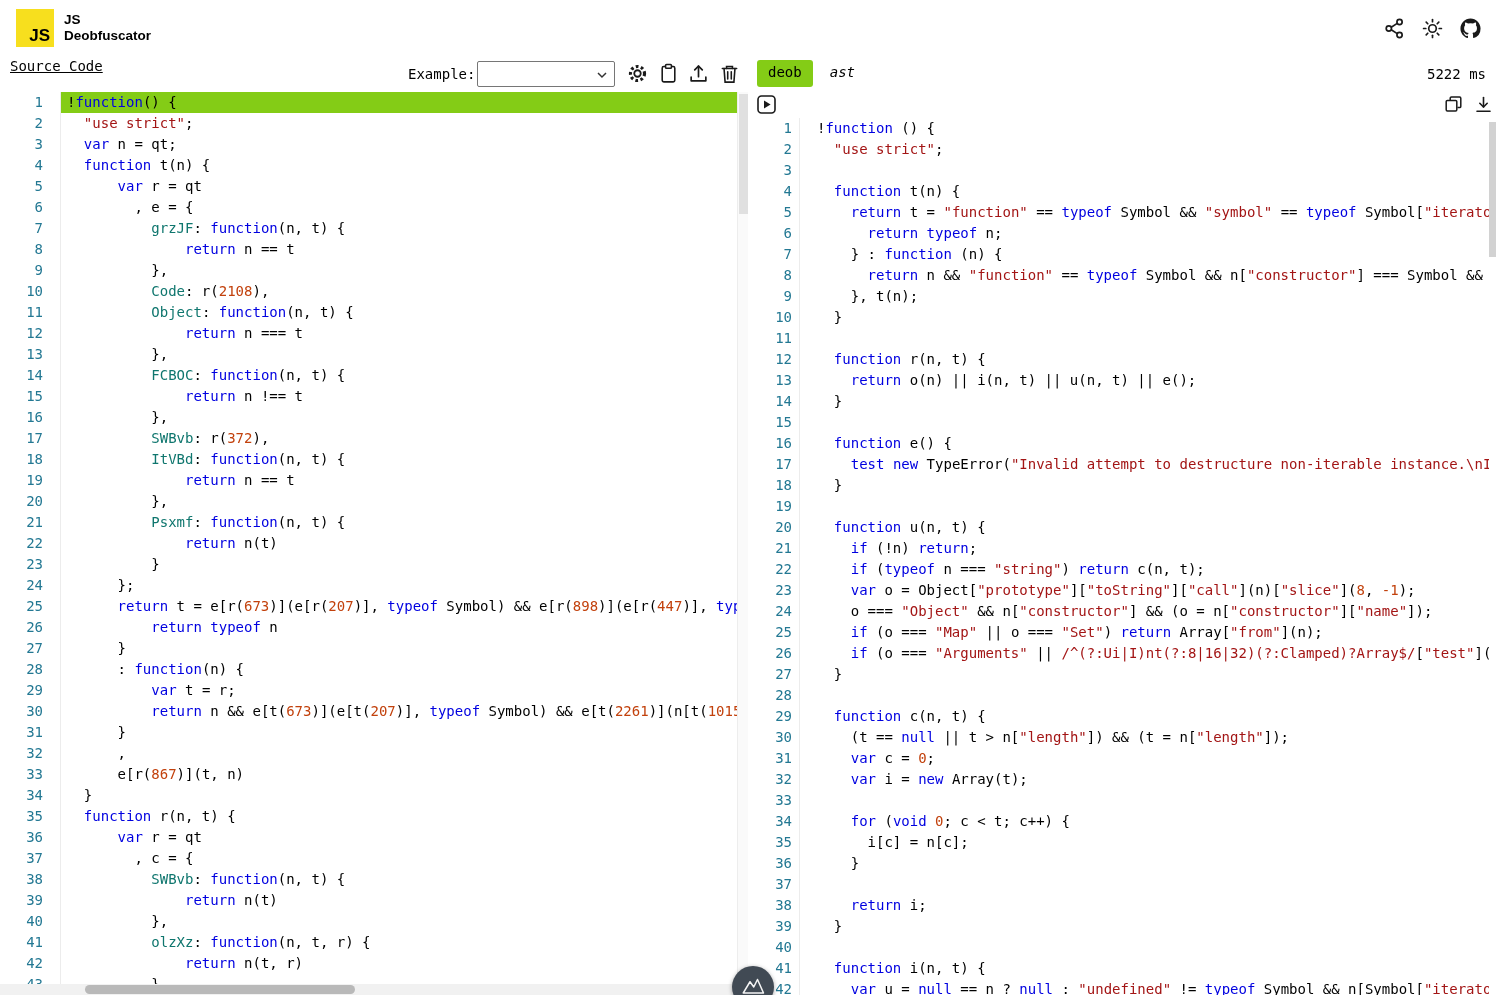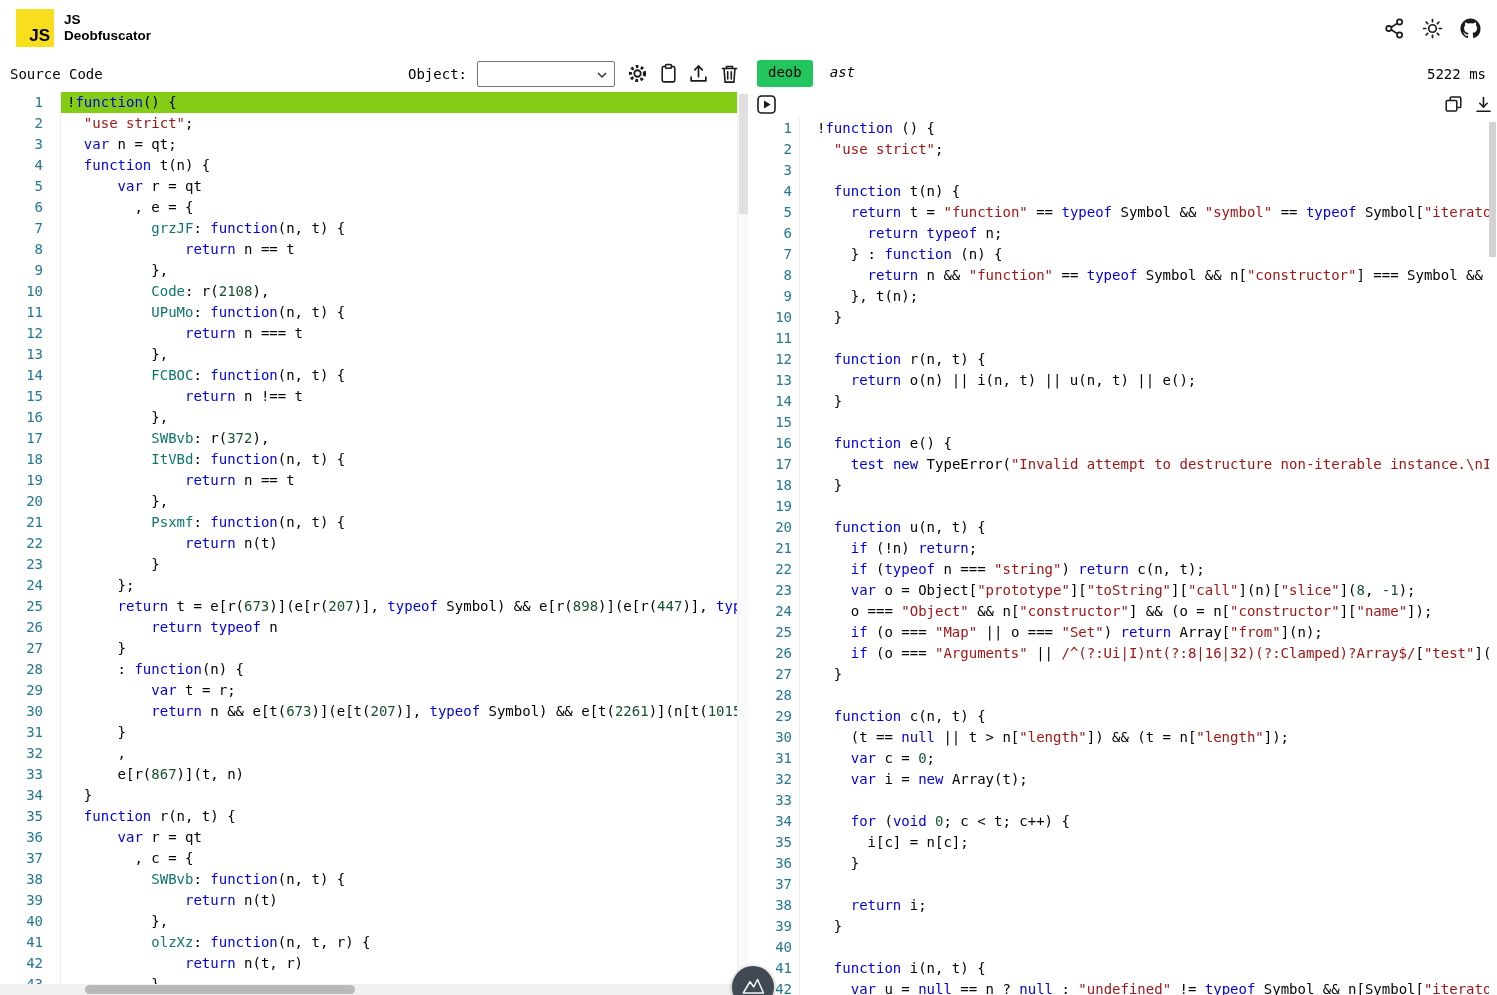--- a/index.html
+++ b/index.html
@@ -10,48 +10,48 @@
   }
   
   .header { position:absolute; top:0; left:0; width:1497px; height:56px; display:flex; align-items:center; padding:0 16px; background:#fff; }
   .logo { width:38px; height:38px; background:#f7df1e; display:flex; align-items:flex-end; justify-content:flex-end; padding:1px 4px; font-family:"Liberation Sans", sans-serif; font-weight:700; font-size:17px; color:#000; }
   .title-block { margin-left:10px; font-family:"Liberation Sans", sans-serif; font-weight:700; font-size:13.5px; line-height:16px; color:#000; }
   .header-icons { margin-left:auto; display:flex; align-items:center; gap:17px; }
   .hicon { width:21px; height:21px; display:inline-flex; cursor:pointer; }
   .hicon svg { width:100%; height:100%; }
   
   .toolbar { position:absolute; top:56px; left:0; width:1497px; height:36px; font-size:14px; }
-  .src-label { position:absolute; left:10px; top:10px; }
+  .src-label { position:absolute; left:10px; top:2px;text-decoration:underline; }
   .example-label { position:absolute; left:408px; top:10px; }
   .example-select { position:absolute; left:477px; top:5px; width:138px; height:26px; border:1px solid #767676; border-radius:2px; background:#fff; cursor:pointer; }
   .example-select svg { position:absolute; right:4px; top:5px; width:16px; height:16px; }
   .ticon { position:absolute; top:7px; width:21px; height:21px; cursor:pointer; }
   .ticon svg { width:100%; height:100%; }
   .ticon.gear { left:627px; }
   .ticon.paste { left:658px; }
   .ticon.upload { left:688px; }
   .ticon.trash { left:719px; }
   .tabs { position:absolute; left:757px; top:4px; display:flex; align-items:center; }
   .tab { padding:4px 11px; height:27px; cursor:pointer; border-radius:3px; }
-  .tab.active { background:#22c55e; }
+  .tab.active { background:#84cc16; }
   .tab + .tab { margin-left:6px;font-style:italic; }
   .timing { position:absolute; right:11px; top:10px; }
   
   .editor { position:absolute; overflow:hidden; background:#fff; font-size:14px; }
   .editor-left { left:0; top:92px; width:748px; height:903px; }
   .editor-right { left:770px; top:118px; width:727px; height:877px; }
   .code-line { display:flex; height:21px; line-height:21px; white-space:pre; }
   .gutter { flex:0 0 61px; text-align:right; padding-right:17px; color:#237893; border-right:1px solid #ececec; }
   .editor-right .gutter { flex:0 0 30px; padding-right:7px; }
   .ltext { flex:1; padding-left:6px; white-space:pre; overflow:hidden; }
   .editor-right .ltext { padding-left:17px; }
   .code-line.active .ltext { background:#84cc16; }
   .t-k { color:#0000e0; }
   .t-s { color:#a31515; }
-  .t-num { color:#14532d; }
+  .t-num { color:#c2410c; }
   .t-p { color:#0f766e; }
   
   .hscroll-track { position:absolute; left:0; top:984px; width:748px; height:11px; background:#f1f1f1; z-index:5; }
   .hscroll-thumb { position:absolute; left:85px; top:1px; width:270px; height:9px; background:#b9b9b9; border-radius:5px; cursor:pointer; }
   .vscroll-left { position:absolute; left:737px; top:92px; width:11px; height:892px; background:#fafafa; border-left:1px solid #ededed; }
   .vscroll-left .vthumb { position:absolute; left:1px; top:2px; width:9px; height:120px; background:#e0e0e0; cursor:pointer; }
   .vscroll-right { position:absolute; left:1489px; top:118px; width:8px; height:877px; background:#fff; }
   .vscroll-right .vthumb { position:absolute; left:0; top:4px; width:7px; height:135px; background:#d2d2d2; cursor:pointer; }
   
   .run-btn { position:absolute; left:757px; top:95px; width:19px; height:19px; cursor:pointer; }
@@ -100,21 +100,21 @@
     <span class="hicon">
       <svg viewBox="0 0 24 24" fill="#1a1a1a">
         <path d="M12 .5C5.65.5.5 5.65.5 12c0 5.08 3.29 9.39 7.86 10.91.58.11.79-.25.79-.56v-1.96c-3.2.7-3.87-1.54-3.87-1.54-.52-1.33-1.28-1.68-1.28-1.68-1.05-.72.08-.7.08-.7 1.16.08 1.77 1.19 1.77 1.19 1.03 1.76 2.7 1.25 3.36.96.1-.75.4-1.25.73-1.54-2.56-.29-5.25-1.28-5.25-5.7 0-1.26.45-2.29 1.19-3.1-.12-.29-.52-1.46.11-3.05 0 0 .97-.31 3.17 1.18a11 11 0 0 1 5.77 0c2.2-1.49 3.17-1.18 3.17-1.18.63 1.59.23 2.76.11 3.05.74.81 1.19 1.84 1.19 3.1 0 4.43-2.7 5.41-5.27 5.69.41.36.78 1.06.78 2.14v3.17c0 .31.21.68.8.56A11.52 11.52 0 0 0 23.5 12C23.5 5.65 18.35.5 12 .5z"></path>
       </svg>
     </span>
   </div>
 </div>
 
 <div class="toolbar">
   <span class="src-label">Source Code</span>
-  <span class="example-label">Object:</span>
+  <span class="example-label">Example:</span>
   <div class="example-select">
     <span></span>
     <svg viewBox="0 0 20 20" fill="none" stroke="#333" stroke-width="1.8">
         <polyline points="5,7.5 10,12.5 15,7.5"></polyline>
       </svg>
   </div>
   <span class="ticon gear">
     <svg viewBox="0 0 20 20" fill="none" stroke="#1a1a1a">
       <circle cx="10" cy="10" r="6.7" stroke-width="3" stroke-dasharray="2.6 2.35"></circle>
       <circle cx="10" cy="10" r="3.1" stroke-width="1.7"></circle>
@@ -153,21 +153,21 @@
     <div class="code-line active"><span class="gutter">1</span><span class="ltext"><span>!</span><span class="t-k">function</span><span>() {</span></span></div>
     <div class="code-line"><span class="gutter">2</span><span class="ltext"><span>  </span><span class="t-s">"use strict"</span><span>;</span></span></div>
     <div class="code-line"><span class="gutter">3</span><span class="ltext"><span>  </span><span class="t-k">var</span><span> n = qt;</span></span></div>
     <div class="code-line"><span class="gutter">4</span><span class="ltext"><span>  </span><span class="t-k">function</span><span> t(n) {</span></span></div>
     <div class="code-line"><span class="gutter">5</span><span class="ltext"><span>      </span><span class="t-k">var</span><span> r = qt</span></span></div>
     <div class="code-line"><span class="gutter">6</span><span class="ltext"><span>        , e = {</span></span></div>
     <div class="code-line"><span class="gutter">7</span><span class="ltext"><span>          </span><span class="t-p">grzJF</span><span>: </span><span class="t-k">function</span><span>(n, t) {</span></span></div>
     <div class="code-line"><span class="gutter">8</span><span class="ltext"><span>              </span><span class="t-k">return</span><span> n == t</span></span></div>
     <div class="code-line"><span class="gutter">9</span><span class="ltext"><span>          },</span></span></div>
     <div class="code-line"><span class="gutter">10</span><span class="ltext"><span>          </span><span class="t-p">Code</span><span>: r(</span><span class="t-num">2108</span><span>),</span></span></div>
-    <div class="code-line"><span class="gutter">11</span><span class="ltext"><span>          </span><span class="t-p">UPuMo</span><span>: </span><span class="t-k">function</span><span>(n, t) {</span></span></div>
+    <div class="code-line"><span class="gutter">11</span><span class="ltext"><span>          </span><span class="t-p">Object</span><span>: </span><span class="t-k">function</span><span>(n, t) {</span></span></div>
     <div class="code-line"><span class="gutter">12</span><span class="ltext"><span>              </span><span class="t-k">return</span><span> n === t</span></span></div>
     <div class="code-line"><span class="gutter">13</span><span class="ltext"><span>          },</span></span></div>
     <div class="code-line"><span class="gutter">14</span><span class="ltext"><span>          </span><span class="t-p">FCBOC</span><span>: </span><span class="t-k">function</span><span>(n, t) {</span></span></div>
     <div class="code-line"><span class="gutter">15</span><span class="ltext"><span>              </span><span class="t-k">return</span><span> n !== t</span></span></div>
     <div class="code-line"><span class="gutter">16</span><span class="ltext"><span>          },</span></span></div>
     <div class="code-line"><span class="gutter">17</span><span class="ltext"><span>          </span><span class="t-p">SWBvb</span><span>: r(</span><span class="t-num">372</span><span>),</span></span></div>
     <div class="code-line"><span class="gutter">18</span><span class="ltext"><span>          </span><span class="t-p">ItVBd</span><span>: </span><span class="t-k">function</span><span>(n, t) {</span></span></div>
     <div class="code-line"><span class="gutter">19</span><span class="ltext"><span>              </span><span class="t-k">return</span><span> n == t</span></span></div>
     <div class="code-line"><span class="gutter">20</span><span class="ltext"><span>          },</span></span></div>
     <div class="code-line"><span class="gutter">21</span><span class="ltext"><span>          </span><span class="t-p">Psxmf</span><span>: </span><span class="t-k">function</span><span>(n, t) {</span></span></div>

